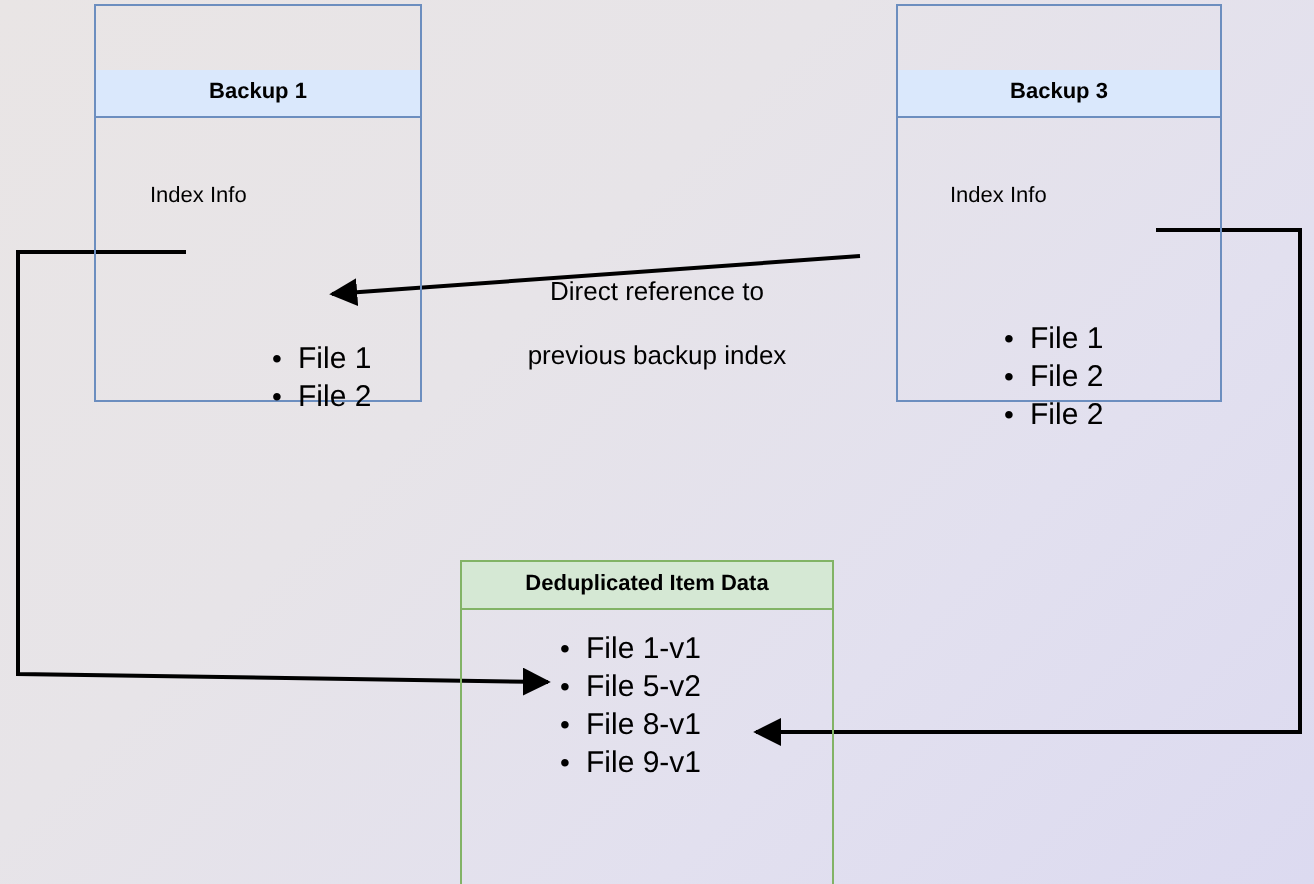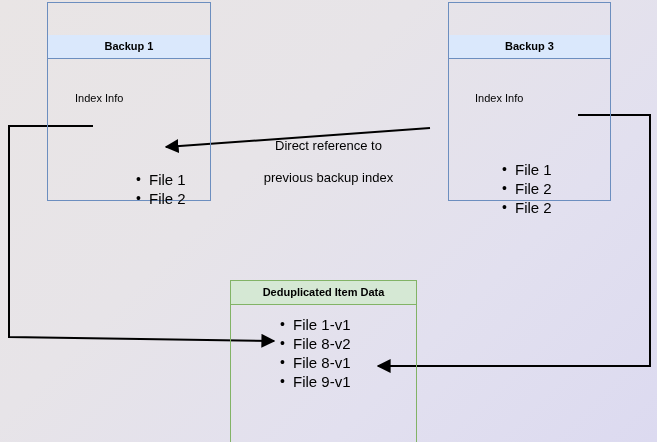--- a/index.html
+++ b/index.html
@@ -157,21 +157,21 @@
         <li>File 2</li>
       </ul>
     </div>
   </div>
 
   <div class="node green" style="left:230px; top:280px; width:187px; height:199px;">
     <div class="node-header">Deduplicated Item Data</div>
     <div class="node-body" style="height:133px;">
       <ul class="file-list" style="left:46px; top:10px;">
         <li>File 1-v1</li>
-        <li>File 8-v2</li>
+        <li>File 5-v2</li>
         <li>File 8-v1</li>
         <li>File 9-v1</li>
       </ul>
     </div>
   </div>
 
   <div class="annotation" style="left:246px; top:122px; width:165px;">
     <div>Direct reference to</div>
     <div>previous backup index</div>
   </div>

